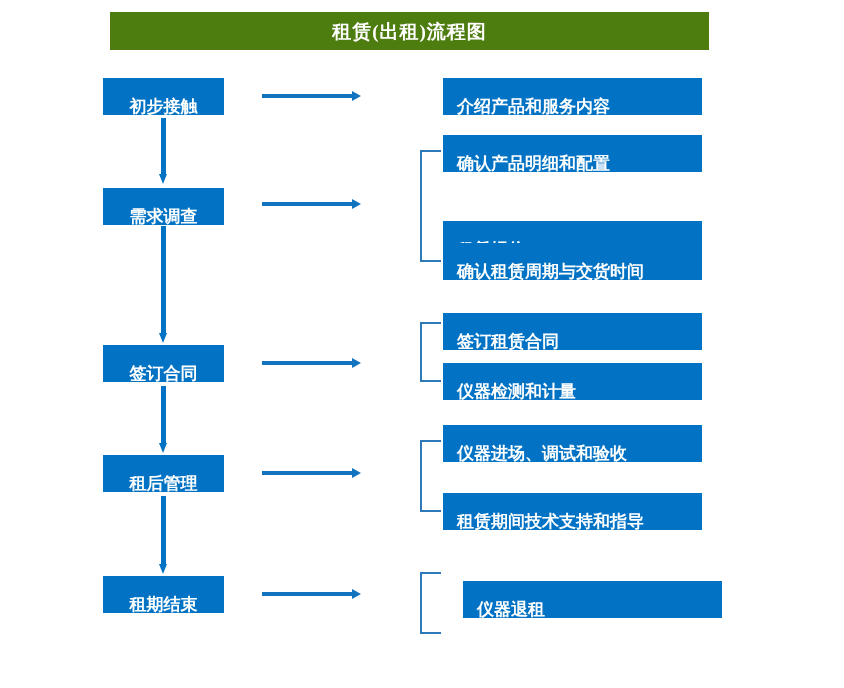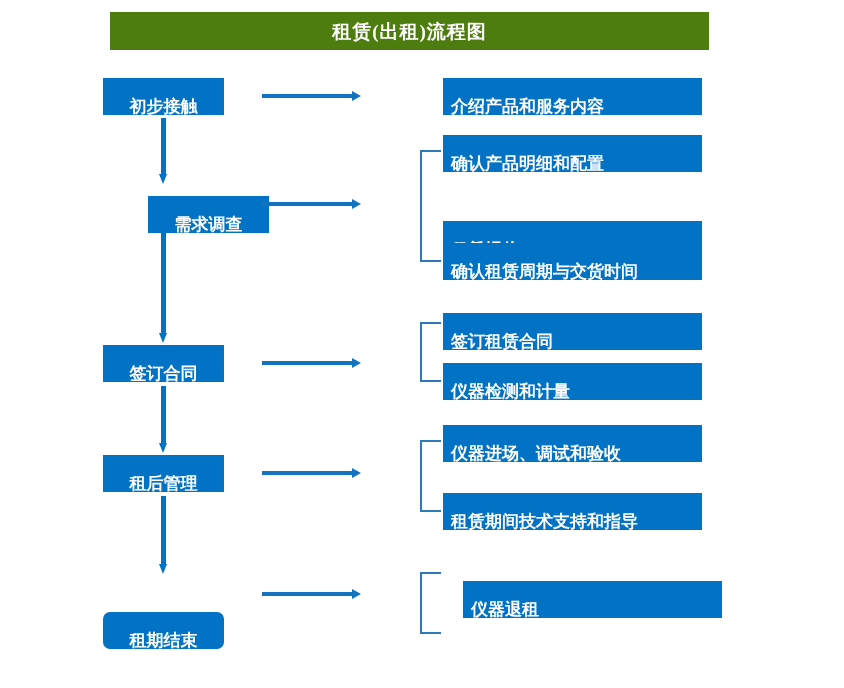--- a/index.html
+++ b/index.html
@@ -65,21 +65,21 @@
   .stage-box .pbox-label {
     font-size: 17px;
   }
 
   
   .detail-box {
     left: 443px;
     width: 259px;
     height: 37px;
     justify-content: flex-start;
-    padding-left: 8px;
+    padding-left: 14px;
   }
   .detail-box .pbox-label {
     font-size: 17px;
   }
 
   
   .v-arrow {
     position: absolute;
     left: 159px;
     width: 9px;
@@ -146,30 +146,30 @@
 
 <div id="canvas">
 
   <div class="title-bar">
     <span class="title-text">租赁(出租)流程图</span>
   </div>
 
   <div class="pbox stage-box" style="top:78px;">
     <span class="pbox-label">初步接触</span>
   </div>
-  <div class="pbox stage-box" style="top:196px;margin-left:45px;">
+  <div class="pbox stage-box" style="top:188px;">
     <span class="pbox-label">需求调查</span>
   </div>
   <div class="pbox stage-box" style="top:345px;">
     <span class="pbox-label">签订合同</span>
   </div>
   <div class="pbox stage-box" style="top:455px;">
     <span class="pbox-label">租后管理</span>
   </div>
-  <div class="pbox stage-box" style="top:612px;border-radius:7px;">
+  <div class="pbox stage-box" style="top:576px;">
     <span class="pbox-label">租期结束</span>
   </div>
 
   <div class="v-arrow" style="top:118px; height:66px;">
     <div class="v-shaft"></div>
     <div class="v-head"></div>
   </div>
   <div class="v-arrow" style="top:226px; height:117px;">
     <div class="v-shaft"></div>
     <div class="v-head"></div>

